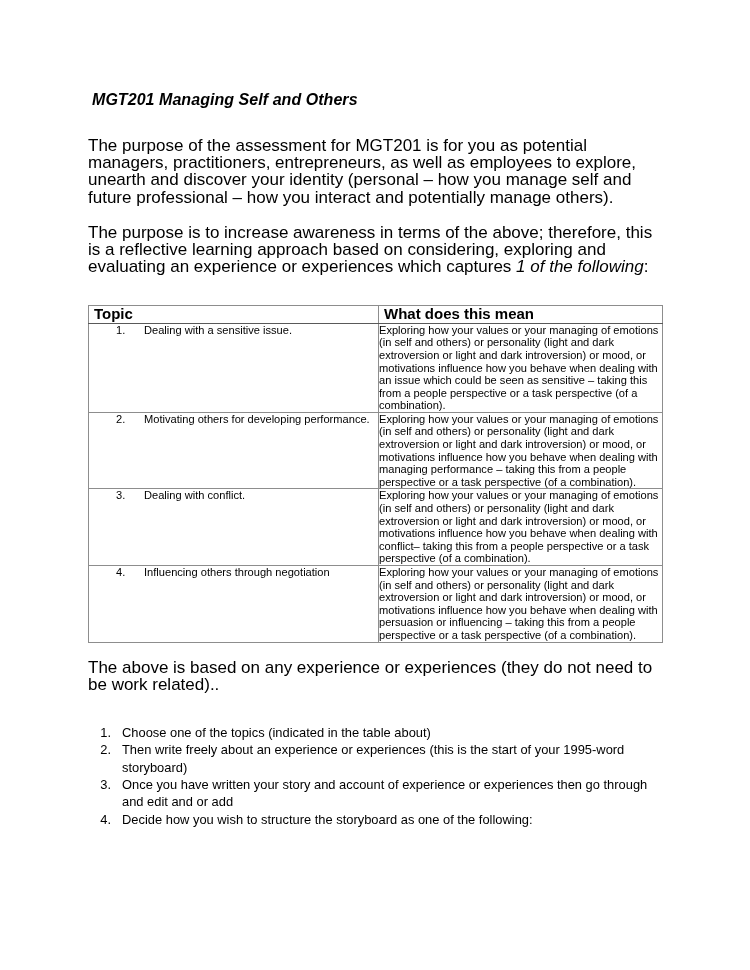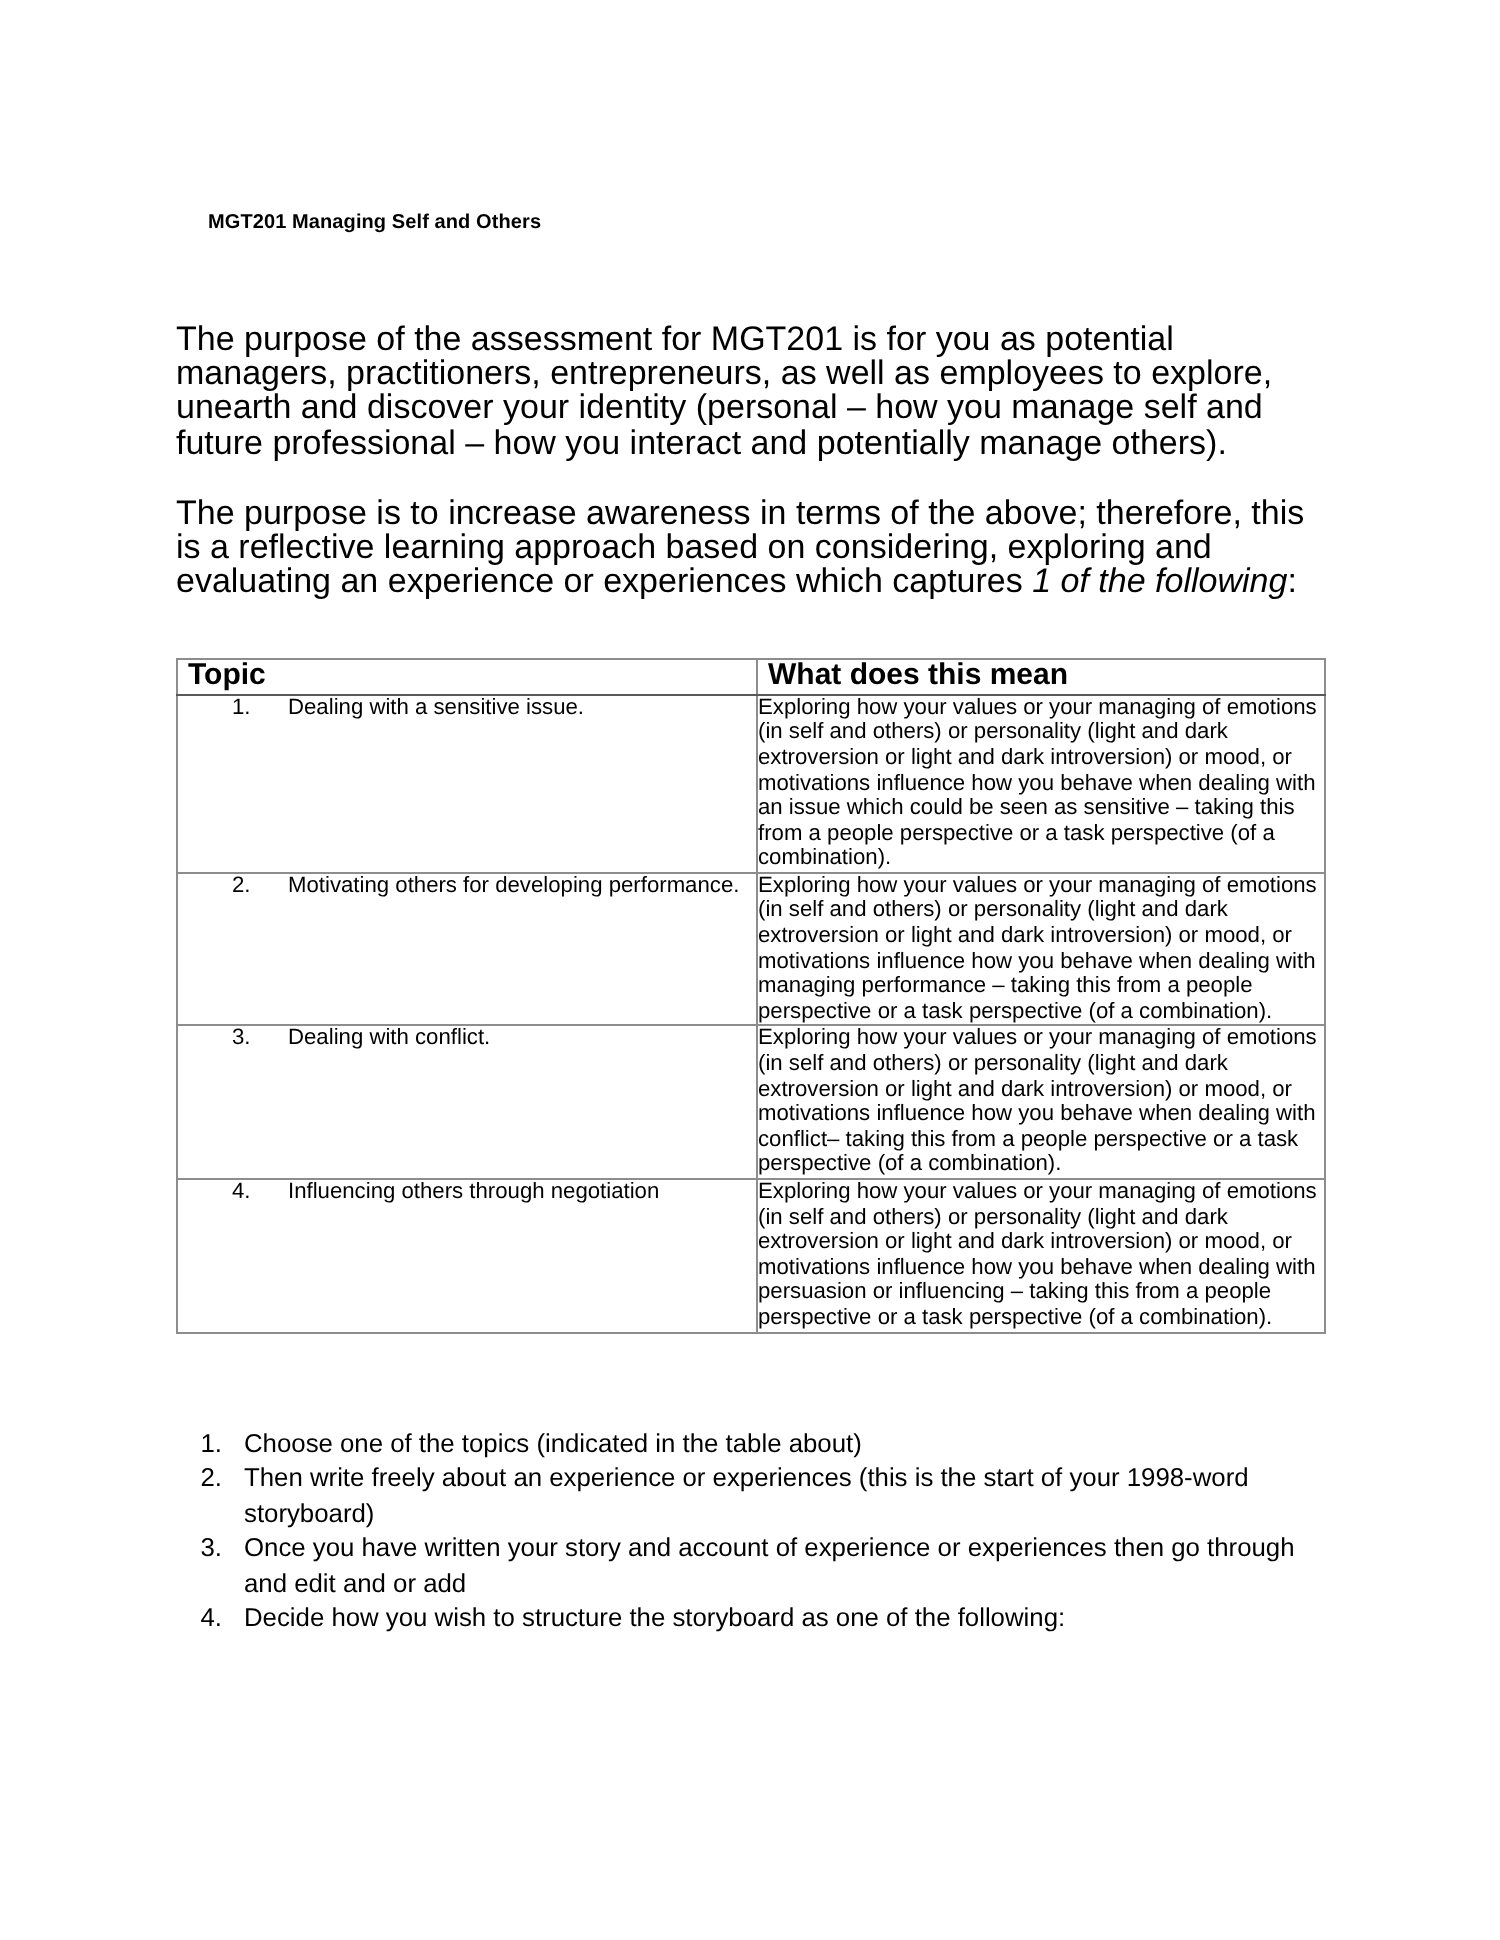--- a/index.html
+++ b/index.html
@@ -17,25 +17,26 @@
   .page {
     position: relative;
     width: 750px;
     height: 970px;
     box-sizing: border-box;
     padding: 88px 88px 0 88px;
   }
 
   
   .doc-title {
-    font-size: 10px;
+    font-size: 16px;
     font-weight: bold;
     line-height: 16.5px;
     letter-spacing: 0.05px;
-    margin: 16px;
+    margin: 4px;
+    font-style: italic;
   }
   .doc-title .line { display: block; }
 
   
   .para {
     font-size: 17px;
     line-height: 17.4px;
     margin: 0;
     max-width: 574px;
   }
@@ -182,34 +183,35 @@
             <span class="txt">Influencing others through negotiation</span>
           </div>
         </td>
         <td class="cell-mean">Exploring how your values or your managing of emotions (in self and others) or personality (light and dark extroversion or light and dark introversion) or mood, or motivations influence how you behave when dealing with persuasion or influencing – taking this from a people perspective or a task perspective (of a combination).</td>
       </tr>
     </tbody>
   </table>
 
   <div class="gap-16"></div>
 
+  <p class="para">The above is based on any experience or experiences (they do not need to be work related)..</p>
 
   <div class="gap-17"></div>
 
 
   <div class="gap-13"></div>
 
   <ol class="steps">
     <li>
       <span class="marker">1.</span>
       <span class="body">Choose one of the topics (indicated in the table about)</span>
     </li>
     <li>
       <span class="marker">2.</span>
-      <span class="body">Then write freely about an experience or experiences (this is the start of your 1998-word storyboard)</span>
+      <span class="body">Then write freely about an experience or experiences (this is the start of your 1995-word storyboard)</span>
     </li>
     <li>
       <span class="marker">3.</span>
       <span class="body">Once you have written your story and account of experience or experiences then go through and edit and or add</span>
     </li>
     <li>
       <span class="marker">4.</span>
       <span class="body">Decide how you wish to structure the storyboard as one of the following:</span>
     </li>
   </ol>

